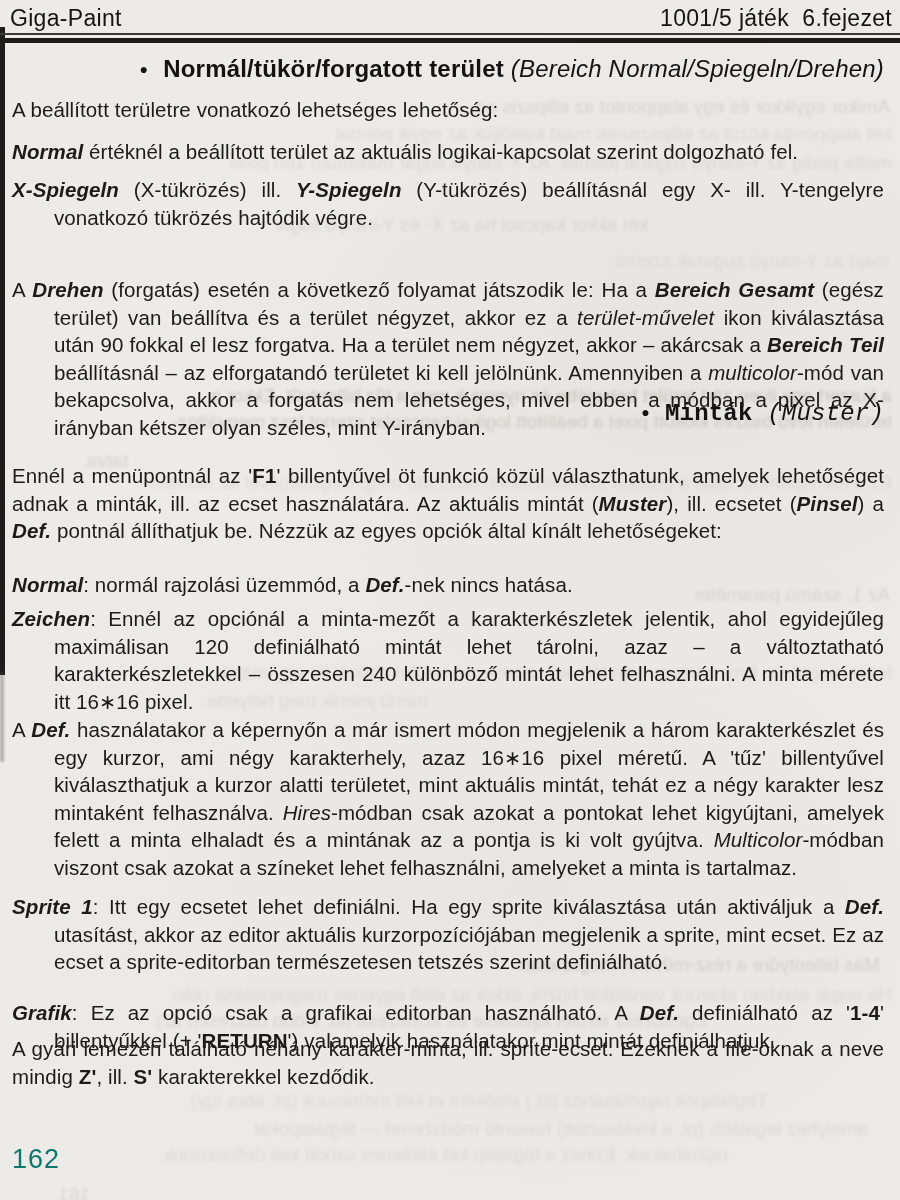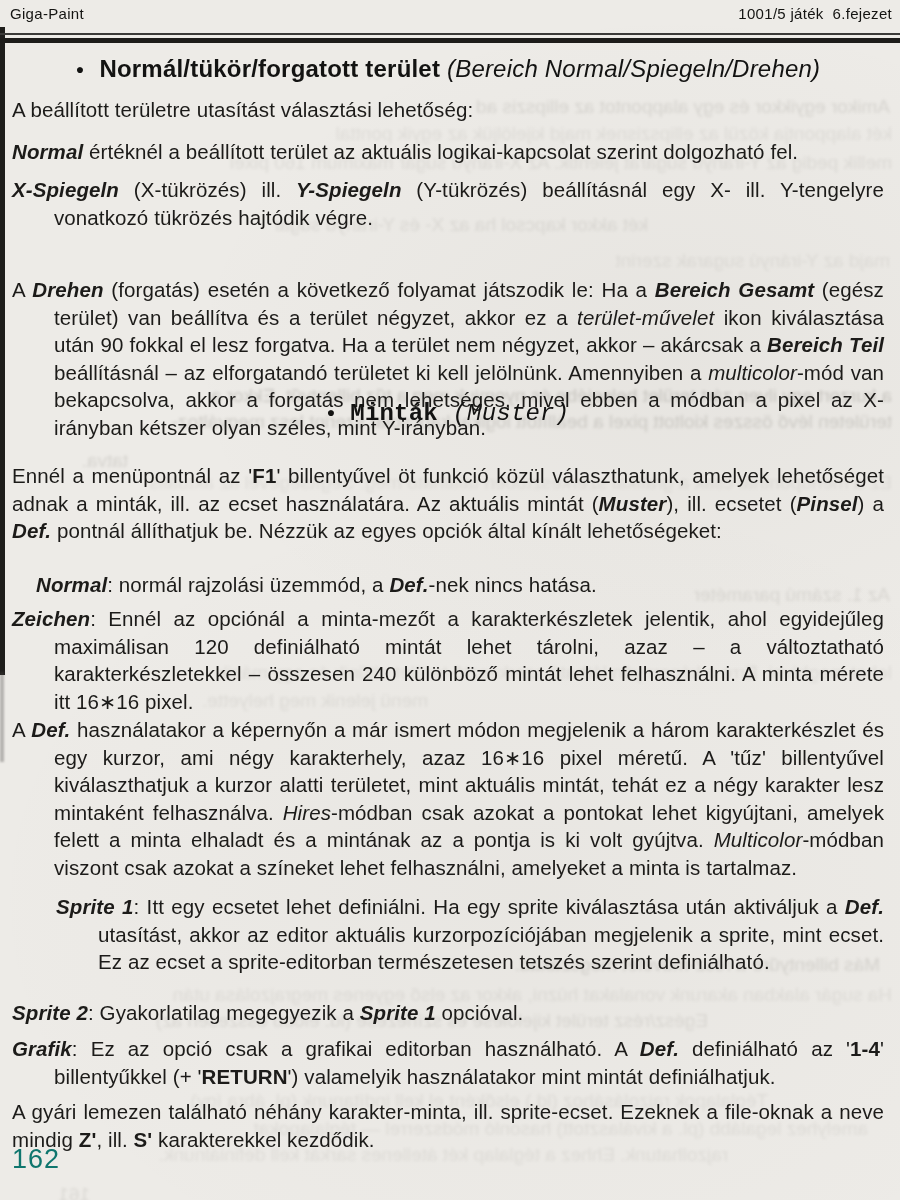--- a/index.html
+++ b/index.html
@@ -10,50 +10,50 @@
       radial-gradient(ellipse 800px 600px at 60% 75%, rgba(110,105,95,0.04), transparent 70%),
       #edebe7;
     font-family:"Liberation Sans", sans-serif;
     -webkit-font-smoothing:antialiased;
   }
   
   .edge-strip{position:absolute;left:0;top:27px;width:5px;height:648px;background:#1e1d1b;filter:blur(0.7px);}
   .edge-strip-tail{position:absolute;left:0;top:672px;width:4px;height:90px;background:#4a4845;opacity:.35;filter:blur(1px);}
   
   .hdr{position:absolute;top:5px;left:10px;right:8px;display:flex;justify-content:space-between;
-       font-size:15px;color:#141412;letter-spacing:0.3px;}
+       font-size:23px;color:#141412;letter-spacing:0.3px;}
   .hdr .right{white-space:pre;margin-left:24px;}
   .rule-thin{position:absolute;top:33px;left:0;right:0;height:2px;background:#3b3a38;}
   .rule-thick{position:absolute;top:38px;left:0;right:0;height:5px;background:#1d1c1a;}
   
   #ghost-layer{position:absolute;inset:0;z-index:0;}
   .ghost{position:absolute;transform:scaleX(-1);filter:blur(1.4px);
          font-size:19px;line-height:25px;color:#7f7c75;text-align:justify;overflow:hidden;max-height:27px;}
   
   #blocks{position:absolute;inset:0;z-index:1;}
   .block{position:absolute;left:12px;right:16px;text-align:justify;
          font-size:20.5px;line-height:27.5px;color:#1c1b19;letter-spacing:0.1px;}
-  .h1{font-size:24px;line-height:30px;text-align:center;letter-spacing:0.2px;color:#131312;}
+  .h1{font-size:24px;line-height:30px;text-align:right;letter-spacing:0.2px;color:#131312;}
   .hang{padding-left:42px;text-indent:-42px;}
   .bullet{font-size:14px;margin-right:15px;vertical-align:3px;}
   .r-b{font-weight:700;}
   .r-i{font-style:italic;}
   .r-bi{font-weight:700;font-style:italic;}
   
   #blocks > :nth-child(1){top:54px;}
   #blocks > :nth-child(2){top:96px;}
   #blocks > :nth-child(3){top:138px;}
   #blocks > :nth-child(4){top:176px;}
   #blocks > :nth-child(5){top:237px;margin-top:39px;}
   #blocks > :nth-child(6){top:398px;font-family:Liberation Mono, monospace;}
   #blocks > :nth-child(7){top:462px;}
-  #blocks > :nth-child(8){top:571px;margin-left:24px;}
+  #blocks > :nth-child(8){top:571px;}
   #blocks > :nth-child(9){top:605px;}
   #blocks > :nth-child(10){top:716px;}
-  #blocks > :nth-child(11){top:893px;margin-left:44px;}
+  #blocks > :nth-child(11){top:893px;}
   #blocks > :nth-child(12){top:999px;}
   #blocks > :nth-child(13){top:1035px;}
   #blocks > :nth-child(14){top:1098px;}
   .page-number{position:absolute;left:12px;top:1144px;font-size:27px;color:#0f766e;z-index:1;letter-spacing:1px;}
 </style>
 </head>
 <body>
 
 <div id="ghost-layer">
     <div class="ghost" style="left: 470px; top: 94px; width: 420px; opacity: 0.2;">Amikor egyikkor és egy alappontot az ellipszis ad</div>
@@ -82,28 +82,27 @@
 
 <div class="hdr">
   <span class="left">Giga-Paint</span>
   <span class="right">1001/5 játék  6.fejezet</span>
 </div>
 <div class="rule-thin"></div>
 <div class="rule-thick"></div>
 
 <div id="blocks">
     <div class="block h1"><span class="bullet">●</span><span class="r-b">Normál/tükör/forgatott terület </span><span class="r-i">(Bereich Normal/Spiegeln/Drehen)</span></div>
-    <div class="block p"><span>A beállított területre utasítást választási lehetőség:</span></div>
+    <div class="block p"><span>A beállított területre vonatkozó lehetséges lehetőség:</span></div>
     <div class="block p"><span class="r-bi">Normal</span><span> értéknél a beállított terület az aktuális logikai-kapcsolat szerint dolgozható fel.</span></div>
     <div class="block hang"><span class="r-bi">X-Spiegeln</span><span> (X-tükrözés) ill. </span><span class="r-bi">Y-Spiegeln</span><span> (Y-tükrözés) beállításnál egy X- ill. Y-tengelyre vonatkozó tükrözés hajtódik végre.</span></div>
     <div class="block hang"><span>A </span><span class="r-bi">Drehen</span><span> (forgatás) esetén a következő folyamat játszodik le: Ha a </span><span class="r-bi">Bereich Gesamt</span><span> (egész terület) van beállítva és a terület négyzet, akkor ez a </span><span class="r-i">terület-művelet</span><span> ikon kiválasztása után 90 fokkal el lesz forgatva. Ha a terület nem négyzet, akkor – akárcsak a </span><span class="r-bi">Bereich Teil</span><span> beállításnál – az elforgatandó területet ki kell jelölnünk. Amennyiben a </span><span class="r-i">multicolor</span><span>-mód van bekapcsolva, akkor a forgatás nem lehetséges, mivel ebben a módban a pixel az X-irányban kétszer olyan széles, mint Y-irányban.</span></div>
     <div class="block h1"><span class="bullet">●</span><span class="r-b">Minták </span><span class="r-i">(Muster)</span></div>
     <div class="block p"><span>Ennél a menüpontnál az '</span><span class="r-b">F1</span><span>' billentyűvel öt funkció közül választhatunk, amelyek lehetőséget adnak a minták, ill. az ecset használatára. Az aktuális mintát (</span><span class="r-bi">Muster</span><span>), ill. ecsetet (</span><span class="r-bi">Pinsel</span><span>) a </span><span class="r-bi">Def.</span><span> pontnál állíthatjuk be. Nézzük az egyes opciók által kínált lehetőségeket:</span></div>
     <div class="block hang"><span class="r-bi">Normal</span><span>: normál rajzolási üzemmód, a </span><span class="r-bi">Def.</span><span>-nek nincs hatása.</span></div>
     <div class="block hang"><span class="r-bi">Zeichen</span><span>: Ennél az opciónál a minta-mezőt a karakterkészletek jelentik, ahol egyidejűleg maximálisan 120 definiálható mintát lehet tárolni, azaz – a változtatható karakterkészletekkel – összesen 240 különböző mintát lehet felhasználni. A minta mérete itt 16∗16 pixel.</span></div>
     <div class="block hang"><span>A </span><span class="r-bi">Def.</span><span> használatakor a képernyőn a már ismert módon megjelenik a három karakterkészlet és egy kurzor, ami négy karakterhely, azaz 16∗16 pixel méretű. A 'tűz' billentyűvel kiválaszthatjuk a kurzor alatti területet, mint aktuális mintát, tehát ez a négy karakter lesz mintaként felhasználva. </span><span class="r-i">Hires</span><span>-módban csak azokat a pontokat lehet kigyújtani, amelyek felett a minta elhaladt és a mintának az a pontja is ki volt gyújtva. </span><span class="r-i">Multicolor</span><span>-módban viszont csak azokat a színeket lehet felhasználni, amelyeket a minta is tartalmaz.</span></div>
     <div class="block hang"><span class="r-bi">Sprite 1</span><span>: Itt egy ecsetet lehet definiálni. Ha egy sprite kiválasztása után aktiváljuk a </span><span class="r-bi">Def.</span><span> utasítást, akkor az editor aktuális kurzorpozíciójában megjelenik a sprite, mint ecset. Ez az ecset a sprite-editorban természetesen tetszés szerint definiálható.</span></div>
-    <div class="block hang"><span class="r-bi">Sprite 2</span><span>: Gyakorlatilag megegyezik a </span><span class="r-bi">Sprite 1</span><span> opcióval.</span></div>
     <div class="block hang"><span class="r-bi">Grafik</span><span>: Ez az opció csak a grafikai editorban használható. A </span><span class="r-bi">Def.</span><span> definiálható az '</span><span class="r-b">1-4</span><span>' billentyűkkel (+ '</span><span class="r-b">RETURN</span><span>') valamelyik használatakor mint mintát definiálhatjuk.</span></div>
     <div class="block p"><span>A gyári lemezen található néhány karakter-minta, ill. sprite-ecset. Ezeknek a file-oknak a neve mindig </span><span class="r-b">Z'</span><span>, ill. </span><span class="r-b">S'</span><span> karakterekkel kezdődik.</span></div>
   </div>
 
 <div class="page-number">162</div>
 
 </body></html>

